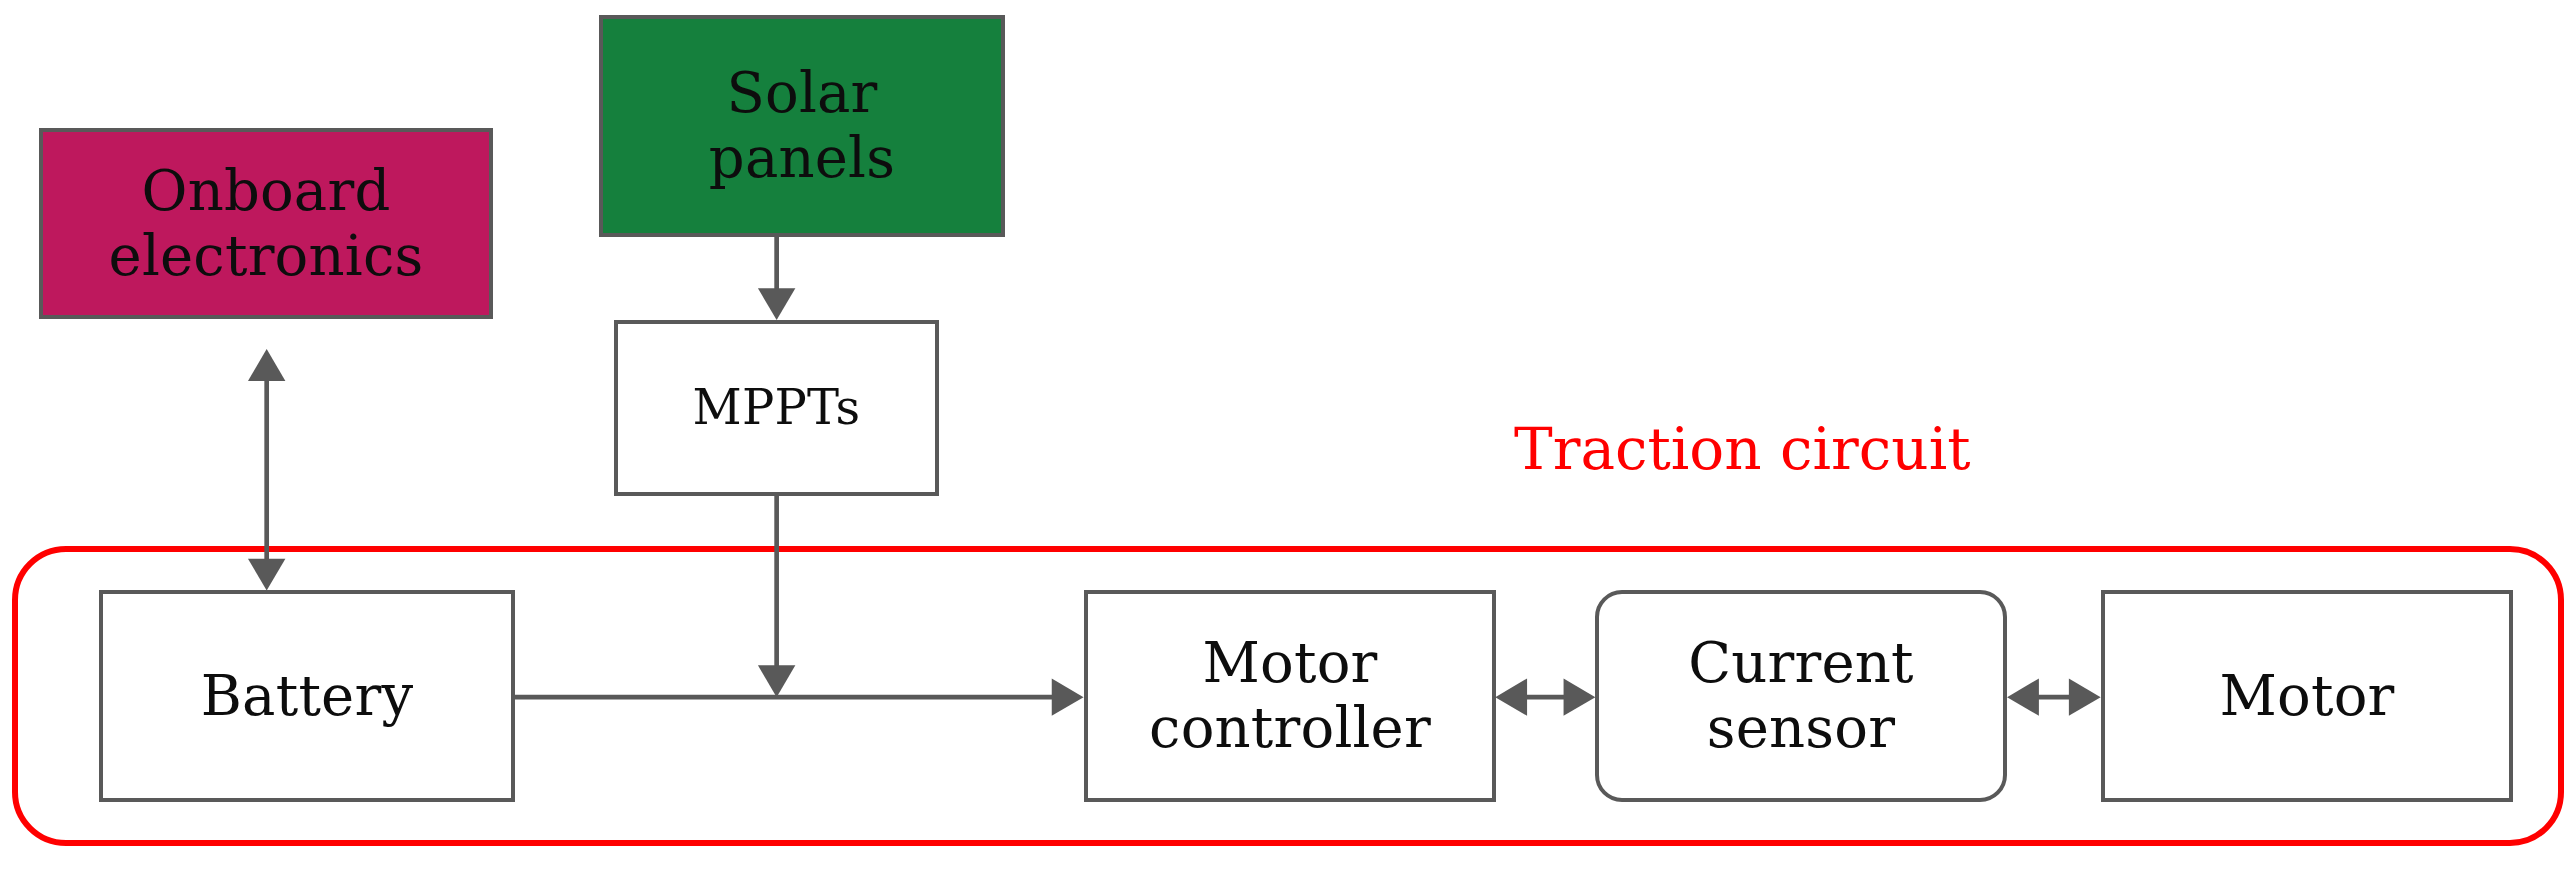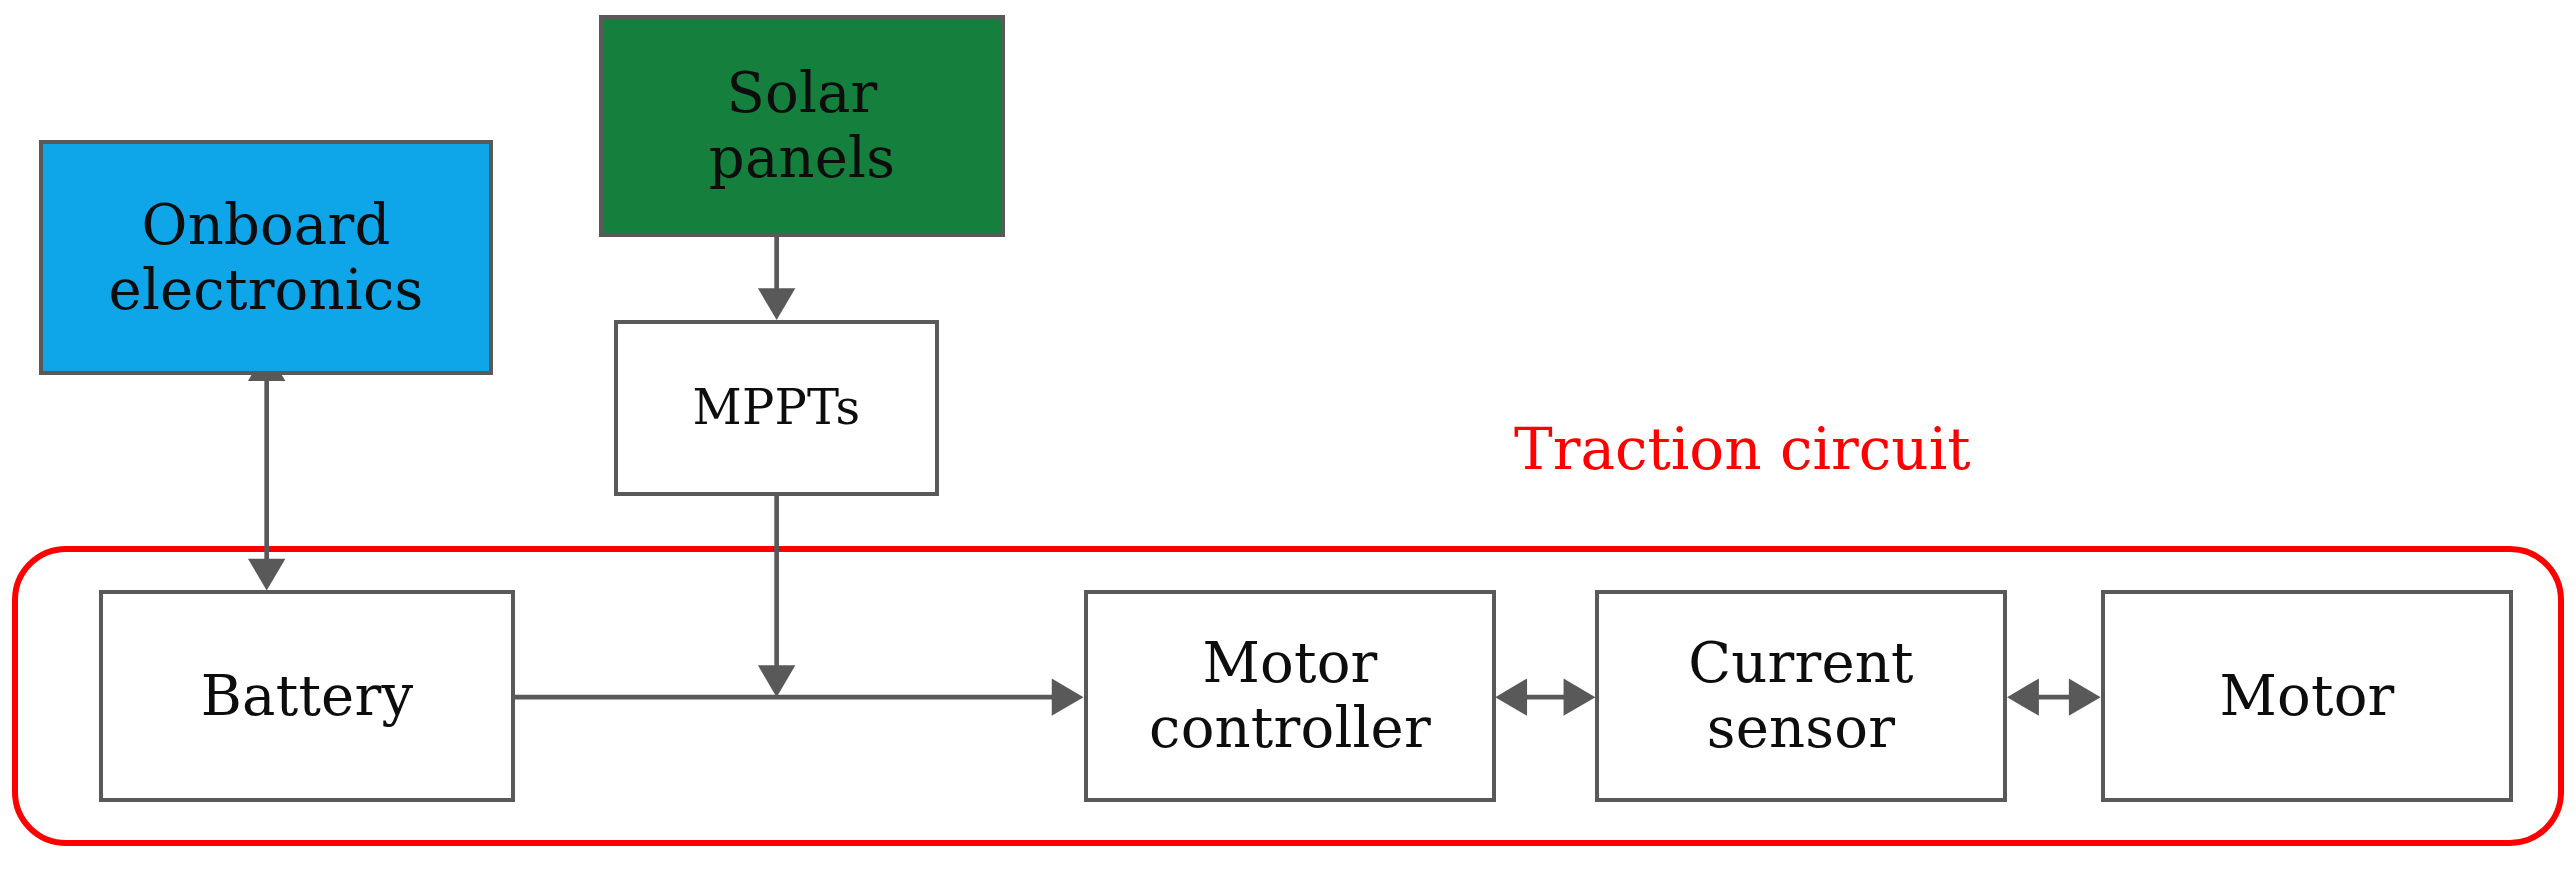--- a/index.html
+++ b/index.html
@@ -102,21 +102,21 @@
         <polygon points="1705,745 1671,725 1671,765" fill="#595959"></polygon>
         <polygon points="1598,745 1632,725 1632,765" fill="#595959"></polygon>
       </g>
       <g>
         <line x1="2175" y1="745" x2="2215" y2="745" stroke="#595959" stroke-width="5"></line>
         <polygon points="2245,745 2211,725 2211,765" fill="#595959"></polygon>
         <polygon points="2145,745 2179,725 2179,765" fill="#595959"></polygon>
       </g>
     </svg>
 
-  <div class="node" style="left: 39px; top: 128px; width: 454px; height: 235px; font-size: 56px; border-color: rgb(89, 89, 89); background: #0ea5e9; color: rgb(13, 13, 13); margin-top: 12px;">
+  <div class="node" style="left: 39px; top: 128px; width: 454px; height: 191px; font-size: 56px; border-color: rgb(89, 89, 89); background: #be185d; color: rgb(13, 13, 13);">
     <span class="label">Onboard
 electronics</span>
   </div>
 
   <div class="node" style="left: 575px; top: 15px; width: 406px; height: 222px; font-size: 56px; border-color: rgb(89, 89, 89); background: #15803d; color: rgb(13, 13, 13); margin-left: 24px;">
     <span class="label">Solar
 panels</span>
   </div>
 
   <div class="node" style="left: 614px; top: 320px; width: 325px; height: 176px; font-size: 48px; border-color: rgb(89, 89, 89); background: rgb(255, 255, 255); color: rgb(13, 13, 13);">
@@ -125,21 +125,21 @@
 
   <div class="node" style="left: 61px; top: 590px; width: 416px; height: 212px; font-size: 56px; border-color: rgb(89, 89, 89); background: rgb(255, 255, 255); color: rgb(13, 13, 13); margin-left: 38px;">
     <span class="label">Battery</span>
   </div>
 
   <div class="node" style="left: 1084px; top: 590px; width: 412px; height: 212px; font-size: 56px; border-color: rgb(89, 89, 89); background: rgb(255, 255, 255); color: rgb(13, 13, 13);">
     <span class="label">Motor
 controller</span>
   </div>
 
-  <div class="node" style="left: 1595px; top: 590px; width: 412px; height: 212px; font-size: 56px; border-color: rgb(89, 89, 89); background: rgb(255, 255, 255); color: rgb(13, 13, 13);">
+  <div class="node" style="left: 1595px; top: 590px; width: 412px; height: 212px; font-size: 56px; border-color: rgb(89, 89, 89); background: rgb(255, 255, 255); color: rgb(13, 13, 13); border-radius: 27px;">
     <span class="label">Current
 sensor</span>
   </div>
 
   <div class="node" style="left: 2101px; top: 590px; width: 412px; height: 212px; font-size: 56px; border-color: rgb(89, 89, 89); background: rgb(255, 255, 255); color: rgb(13, 13, 13);">
     <span class="label">Motor</span>
   </div>
 
 </div>
 

